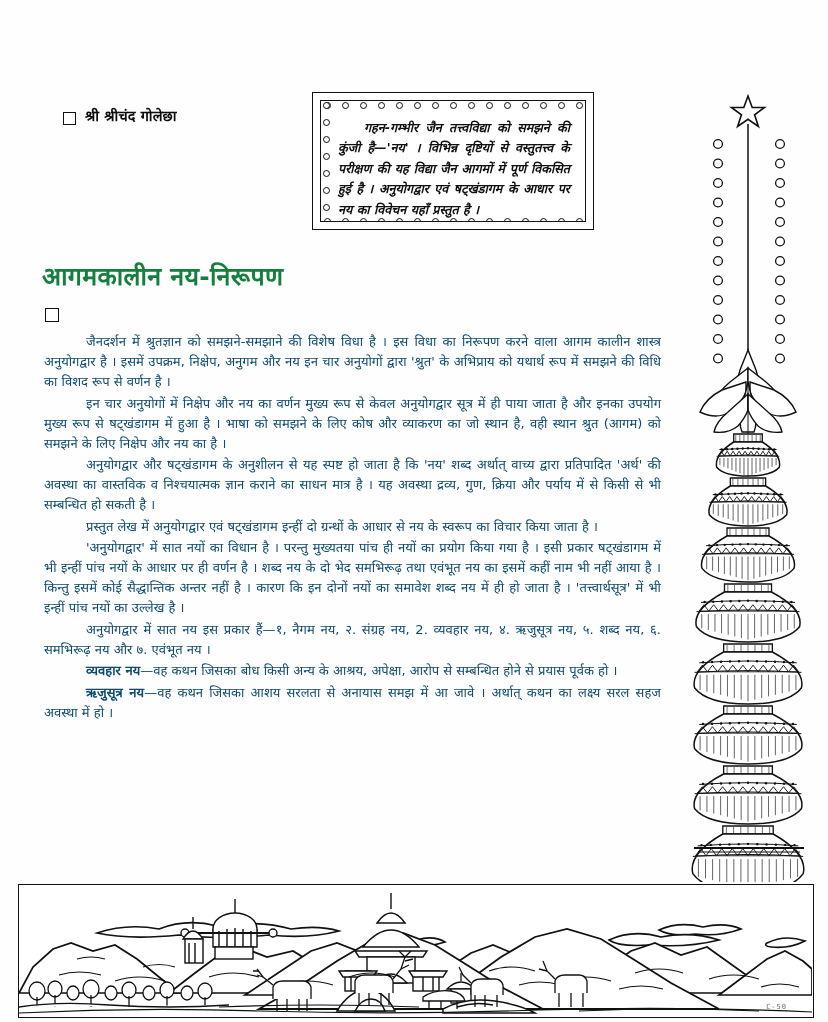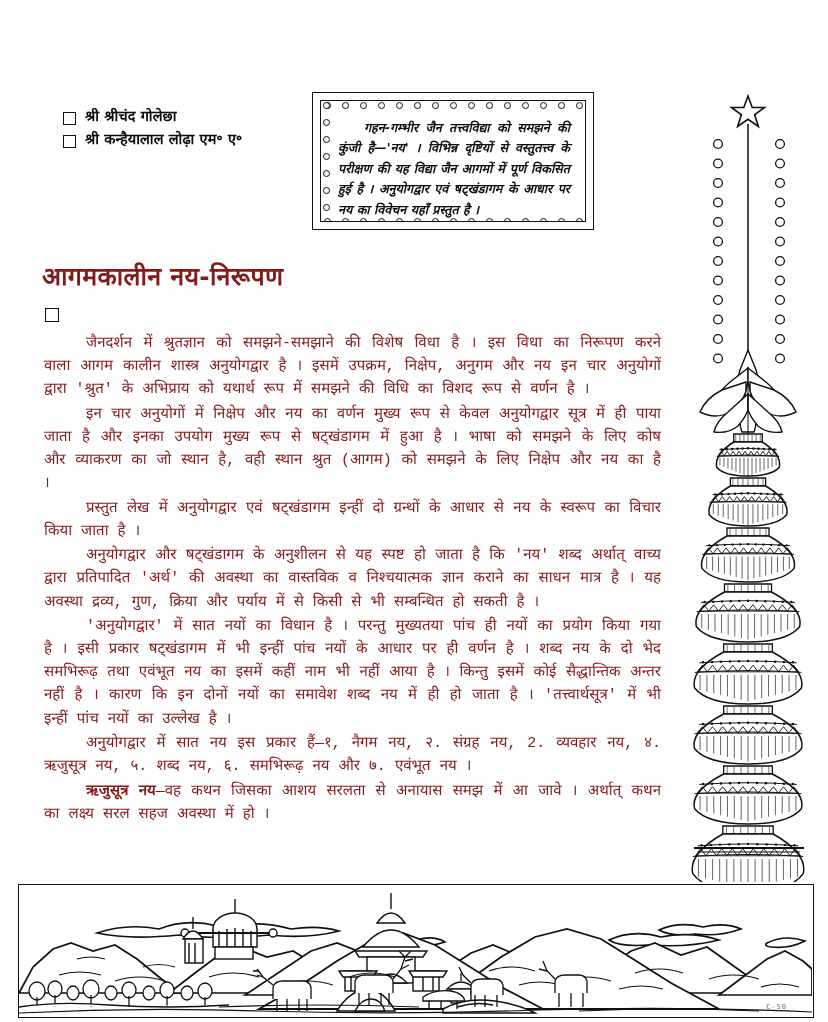--- a/index.html
+++ b/index.html
@@ -84,47 +84,46 @@
     color: #101010;
   }
 
   
   .title {
     position: absolute;
     left: 42px; top: 258px;
     font-size: 25px;
     font-weight: 700;
     letter-spacing: .3px;
-    color: #7f1d1d;
+    color: #15803d;
     white-space: nowrap;
   }
   .title-marker {
     position: absolute;
     left: 45px; top: 308px;
     width: 14px; height: 14px;
     border: 1.4px solid #111;
     background: #fff;
     box-sizing: border-box;
   }
 
   
   .body-col {
     position: absolute;
     left: 44px; top: 332px;
     width: 617px;
   }
   .para {
-    font-size: 15px;
+    font-size: 13px;
     line-height: 1.54;
     text-align: justify;
     text-indent: 42px;
     margin: 0 0 1.5px 0;
-    color: #7f1d1d;
+    color: #0c4a6e;
     letter-spacing: .02px;
-    font-family: Liberation Mono, monospace;
   }
   .para b, .para .lead {
     font-weight: 700;
   }
 
   
   .pillar {
     position: absolute;
     left: 668px; top: 82px;
     width: 160px; height: 800px;
@@ -153,24 +152,20 @@
 </style>
 </head>
 <body>
 
 <div class="page">
 
   <div class="authors">
     <div class="author-row">
       <span class="sq"></span>
       <span class="author-name">श्री श्रीचंद गोलेछा</span>
-    </div>
-    <div class="author-row">
-      <span class="sq"></span>
-      <span class="author-name">श्री कन्हैयालाल लोढ़ा एम॰ ए॰</span>
     </div>
   </div>
 
   <div class="abstract-box">
     <div class="abstract-inner">
       <div id="beads">
           <div class="bead" style="left: 2.5px; top: 0.5px;"></div>
           <div class="bead" style="left: 2.5px; top: 116.5px;"></div>
           <div class="bead" style="left: 20.5px; top: 0.5px;"></div>
           <div class="bead" style="left: 20.5px; top: 116.5px;"></div>
@@ -222,25 +217,28 @@
       <div class="abstract-text">गहन-गम्भीर जैन तत्त्वविद्या को समझने की कुंजी है—'नय' । विभिन्न दृष्टियों से वस्तुतत्त्व के परीक्षण की यह विद्या जैन आगमों में पूर्ण विकसित हुई है । अनुयोगद्वार एवं षट्खंडागम के आधार पर नय का विवेचन यहाँ प्रस्तुत है ।</div>
     </div>
   </div>
 
   <div class="title">आगमकालीन नय-निरूपण</div>
   <div class="title-marker"></div>
 
   <div class="body-col">
     <p class="para">जैनदर्शन में श्रुतज्ञान को समझने-समझाने की विशेष विधा है । इस विधा का निरूपण करने वाला आगम कालीन शास्त्र अनुयोगद्वार है । इसमें उपक्रम, निक्षेप, अनुगम और नय इन चार अनुयोगों द्वारा 'श्रुत' के अभिप्राय को यथार्थ रूप में समझने की विधि का विशद रूप से वर्णन है ।</p>
     <p class="para">इन चार अनुयोगों में निक्षेप और नय का वर्णन मुख्य रूप से केवल अनुयोगद्वार सूत्र में ही पाया जाता है और इनका उपयोग मुख्य रूप से षट्खंडागम में हुआ है । भाषा को समझने के लिए कोष और व्याकरण का जो स्थान है, वही स्थान श्रुत (आगम) को समझने के लिए निक्षेप और नय का है ।</p>
+    <p class="para">अनुयोगद्वार और षट्खंडागम के अनुशीलन से यह स्पष्ट हो जाता है कि 'नय' शब्द अर्थात् वाच्य द्वारा प्रतिपादित 'अर्थ' की अवस्था का वास्तविक व निश्चयात्मक ज्ञान कराने का साधन मात्र है । यह अवस्था द्रव्य, गुण, क्रिया और पर्याय में से किसी से भी सम्बन्धित हो सकती है ।</p>
     <p class="para">प्रस्तुत लेख में अनुयोगद्वार एवं षट्खंडागम इन्हीं दो ग्रन्थों के आधार से नय के स्वरूप का विचार किया जाता है ।</p>
-    <p class="para">अनुयोगद्वार और षट्खंडागम के अनुशीलन से यह स्पष्ट हो जाता है कि 'नय' शब्द अर्थात् वाच्य द्वारा प्रतिपादित 'अर्थ' की अवस्था का वास्तविक व निश्चयात्मक ज्ञान कराने का साधन मात्र है । यह अवस्था द्रव्य, गुण, क्रिया और पर्याय में से किसी से भी सम्बन्धित हो सकती है ।</p>
     <p class="para">'अनुयोगद्वार' में सात नयों का विधान है । परन्तु मुख्यतया पांच ही नयों का प्रयोग किया गया है । इसी प्रकार षट्खंडागम में भी इन्हीं पांच नयों के आधार पर ही वर्णन है । शब्द नय के दो भेद समभिरूढ़ तथा एवंभूत नय का इसमें कहीं नाम भी नहीं आया है । किन्तु इसमें कोई सैद्धान्तिक अन्तर नहीं है । कारण कि इन दोनों नयों का समावेश शब्द नय में ही हो जाता है । 'तत्त्वार्थसूत्र' में भी इन्हीं पांच नयों का उल्लेख है ।</p>
     <p class="para">अनुयोगद्वार में सात नय इस प्रकार हैं—१, नैगम नय, २. संग्रह नय, 2. व्यवहार नय, ४. ऋजुसूत्र नय, ५. शब्द नय, ६. समभिरूढ़ नय और ७. एवंभूत नय ।</p>
 
+    <p class="para">
+      <span class="lead">व्यवहार नय</span><span>—वह कथन जिसका बोध किसी अन्य के आश्रय, अपेक्षा, आरोप से सम्बन्धित होने से प्रयास पूर्वक हो ।</span>
+    </p>
     <p class="para">
       <span class="lead">ऋजुसूत्र नय</span><span>—वह कथन जिसका आशय सरलता से अनायास समझ में आ जावे । अर्थात् कथन का लक्ष्य सरल सहज अवस्था में हो ।</span>
     </p>
   </div>
 
   <div class="pillar">
     <svg width="160" height="800" viewBox="0 0 160 800" fill="none" stroke="#111">
 
       <g stroke-width="1.6" fill="#fff">
         <polygon points="80,14 84.2,25.5 96.5,25.5 86.6,32.8 90.4,44.5 80,37.3 69.6,44.5 73.4,32.8 63.5,25.5 75.8,25.5"></polygon>

